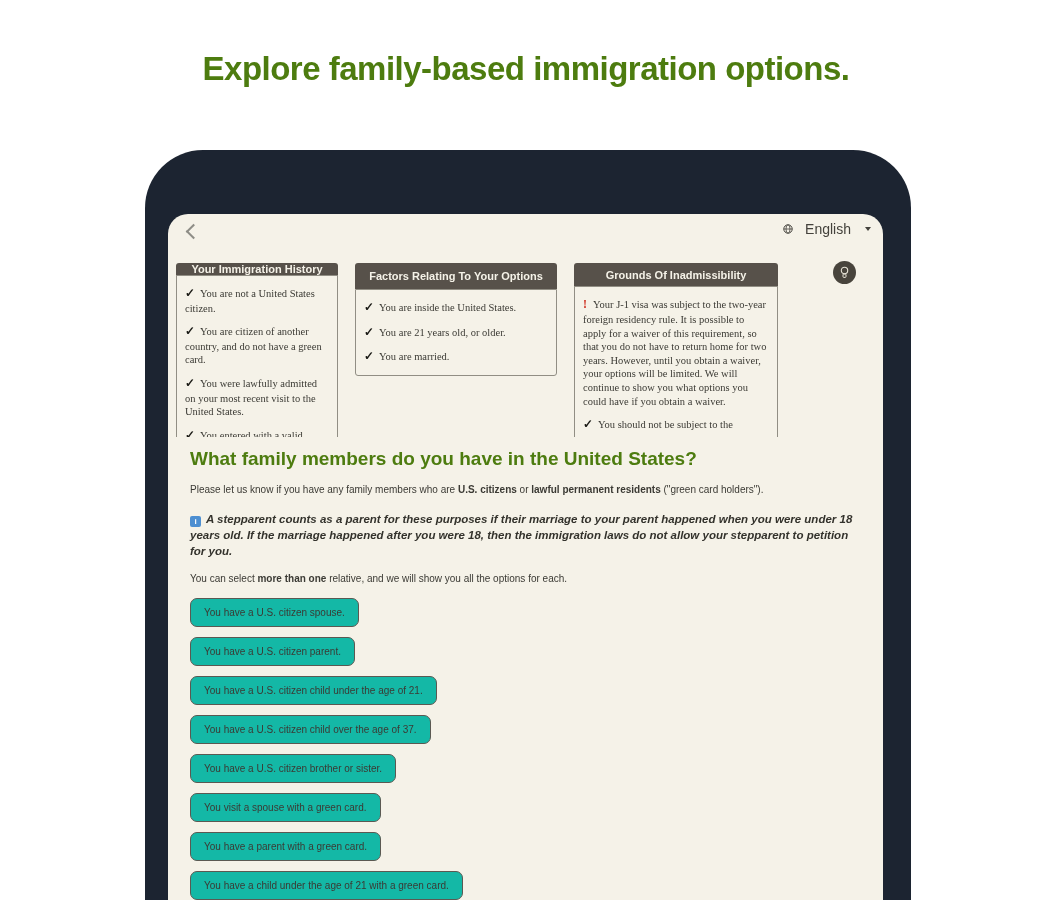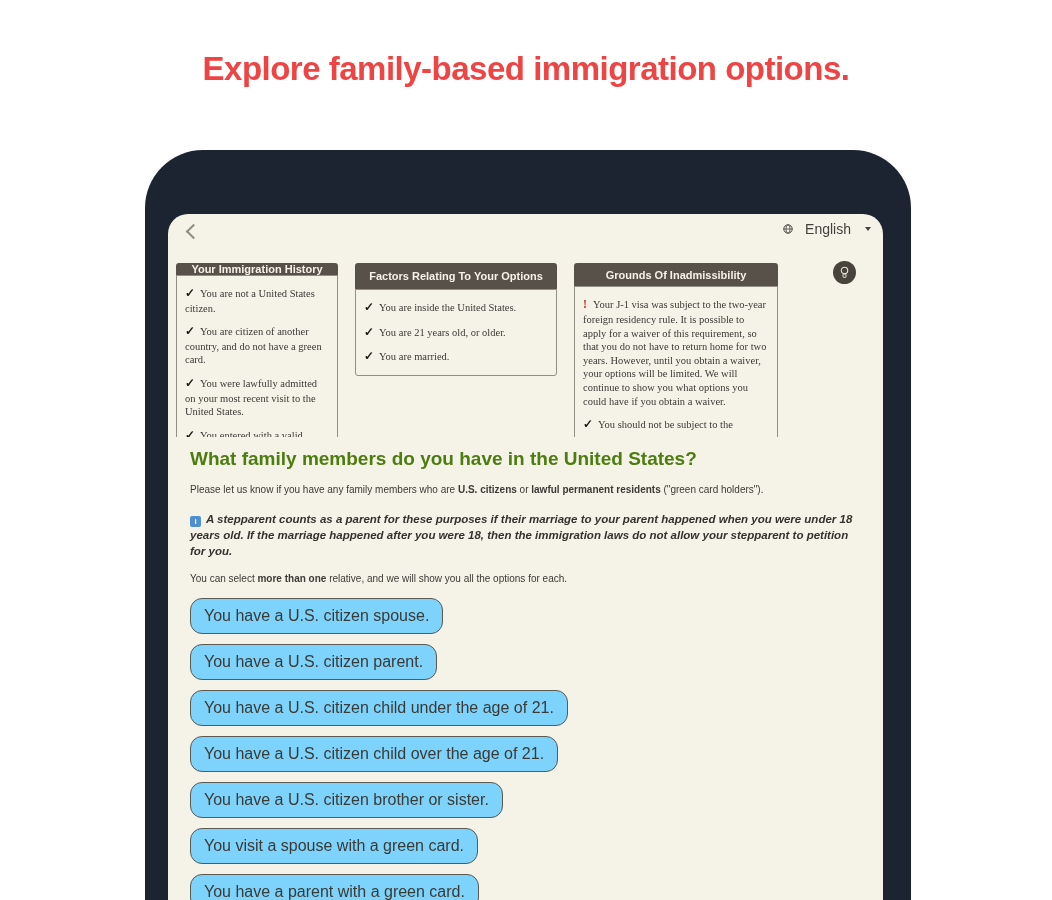--- a/index.html
+++ b/index.html
@@ -4,21 +4,21 @@
 <style>
   * { box-sizing: border-box; }
   html,body { margin:0; padding:0; }
   body {
     width:1052px; height:900px; overflow:hidden; position:relative;
     background:#ffffff;
     font-family:"Liberation Sans", sans-serif;
   }
   .page-title {
     position:absolute; top:50px; left:0; width:1052px;
-    text-align:center; font-size:33px; font-weight:700; color:#ef4444;
+    text-align:center; font-size:33px; font-weight:700; color:#4d7c0f;
     letter-spacing:-0.5px; margin:0;
   }
   .tablet-frame {
     position:absolute; left:145px; top:150px; width:766px; height:750px;
     background:#1c2431; border-radius:58px 58px 0 0;
   }
   .screen {
     position:absolute; left:23px; top:64px; width:715px; height:686px;
     background:#f5f2e8; border-radius:20px 20px 0 0; overflow:hidden;
   }
@@ -74,22 +74,22 @@
           font-weight:700; font-style:italic; }
   .info-ic {
     display:inline-flex; align-items:center; justify-content:center;
     width:11px; height:11px; border-radius:2px; background:#4d8fd1;
     color:#fff; font-size:8px; font-weight:700; font-style:normal;
     margin-right:5px; vertical-align:-1px;
   }
   .options { margin-top:12px; }
   .option-row { margin-bottom:10px; }
   .option-btn {
-    display:inline-block; padding:8px 13px; font-size:16px; color:#3b3a34;
-    background:#7dd3fc; border:1.6px solid #5b5952; border-radius:12px;
+    display:inline-block; padding:8px 13px; font-size:10px; color:#3b3a34;
+    background:#14b8a6; border:1.6px solid #5b5952; border-radius:7px;
     font-family:"Liberation Sans", sans-serif; cursor:pointer; text-align:left;
   }
   .globe-svg { display:block; }
 </style>
 </head>
 <body>
 
 <h1 class="page-title">Explore family-based immigration options.</h1>
 
 <div class="tablet-frame">
@@ -154,21 +154,21 @@
       <p class="para"><span>Please let us know if you have any family members who are </span><b>U.S. citizens</b><span> or </span><b>lawful permanent residents</b><span> ("green card holders").</span></p>
 
       <p class="note"><span class="info-ic">i</span><span>A stepparent counts as a parent for these purposes if their marriage to your parent happened when you were under 18 years old. If the marriage happened after you were 18, then the immigration laws do not allow your stepparent to petition for you.</span></p>
 
       <p class="para"><span>You can select </span><b>more than one</b><span> relative, and we will show you all the options for each.</span></p>
 
       <div class="options">
         <div class="option-row"><button class="option-btn">You have a U.S. citizen spouse.</button></div>
         <div class="option-row"><button class="option-btn">You have a U.S. citizen parent.</button></div>
         <div class="option-row"><button class="option-btn">You have a U.S. citizen child under the age of 21.</button></div>
-        <div class="option-row"><button class="option-btn">You have a U.S. citizen child over the age of 21.</button></div>
+        <div class="option-row"><button class="option-btn">You have a U.S. citizen child over the age of 37.</button></div>
         <div class="option-row"><button class="option-btn">You have a U.S. citizen brother or sister.</button></div>
         <div class="option-row"><button class="option-btn">You visit a spouse with a green card.</button></div>
         <div class="option-row"><button class="option-btn">You have a parent with a green card.</button></div>
         <div class="option-row"><button class="option-btn">You have a child under the age of 21 with a green card.</button></div>
       </div>
     </div>
 
   </div>
 </div>
 

